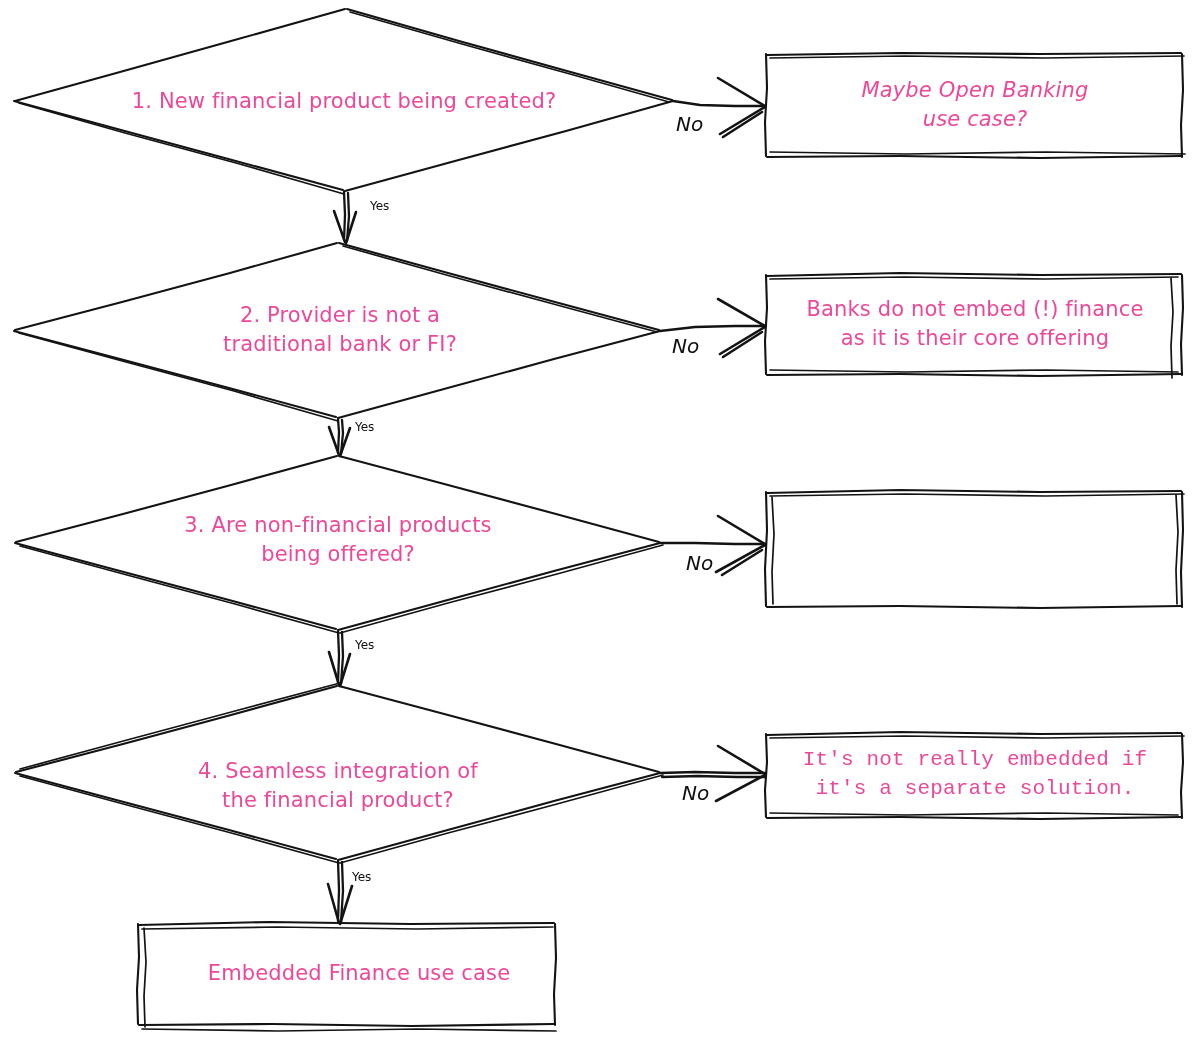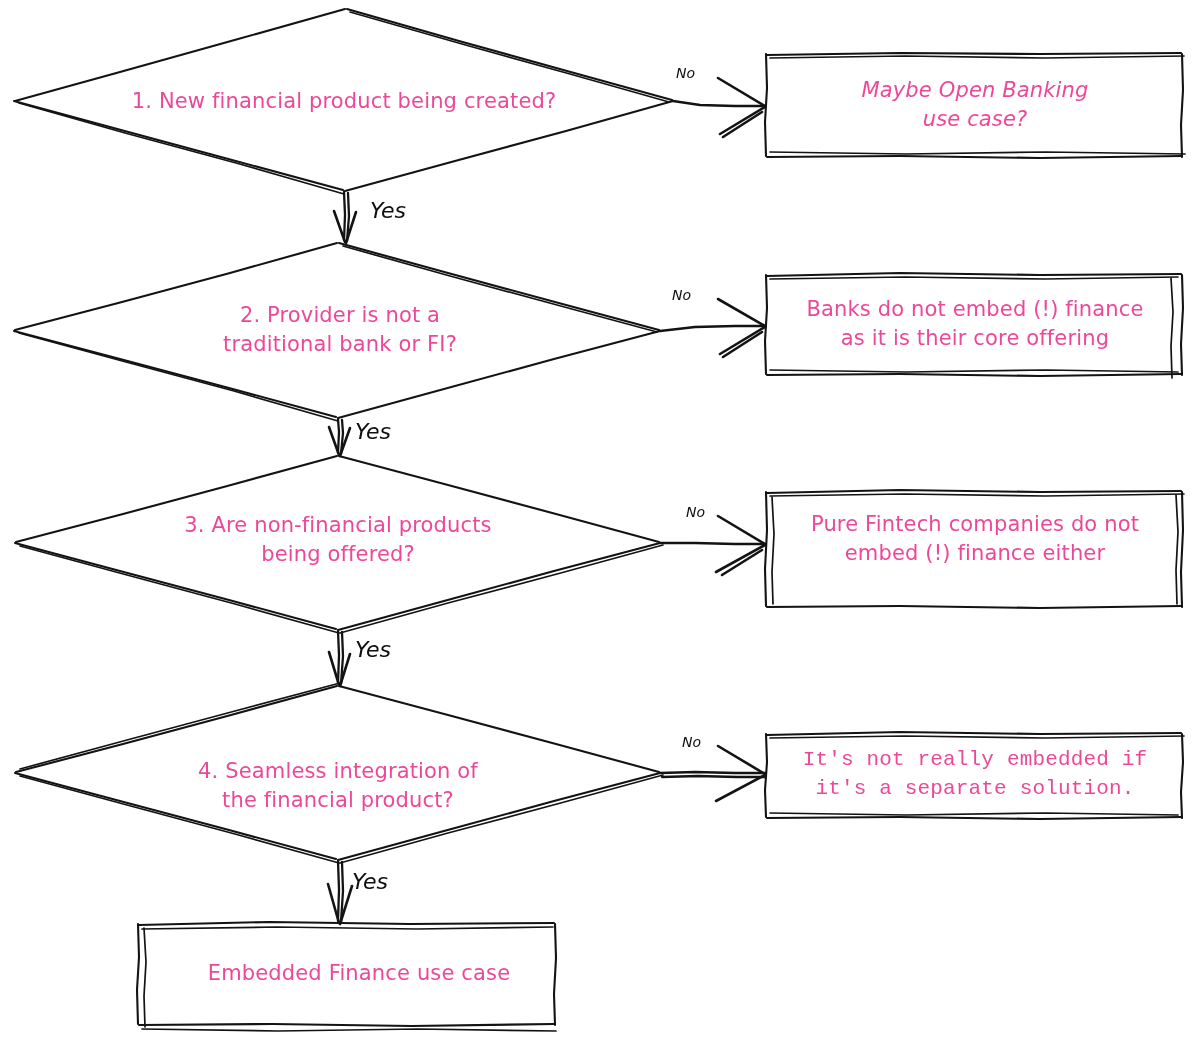--- a/index.html
+++ b/index.html
@@ -69,29 +69,29 @@
     justify-content: center;
     pointer-events: none;
   }
   .decision-text {
     font-style: normal;
   }
   .edge-label {
     position: absolute;
     color: #0f0f0f;
     font-family: "DejaVu Sans", sans-serif;
-    font-size: 22px;
+    font-size: 12px;
     line-height: 1;
     white-space: nowrap;
     pointer-events: none;
-    font-style: italic;
   }
   .edge-label.no-label {
     font-style: italic;
-    font-size: 14px;
+    font-size: 20px;
+    margin-top: 48px;
   }
 </style>
 </head>
 <body>
 
 <div id="flow-root">
 
   <svg id="flow-svg" viewBox="0 0 1200 1045">
 
     <g>
@@ -256,22 +256,20 @@
 
   <div class="node-text decision-text" style="left:90px; top:738px; width:496px; height:68px;margin-top:14px;">4. Seamless integration of
 the financial product?</div>
 
   <div class="node-text" style="left:772px; top:72px; width:406px; height:66px;font-style:italic;">Maybe Open Banking
 use case?</div>
 
   <div class="node-text" style="left:770px; top:291px; width:410px; height:66px;">Banks do not embed (!) finance
 as it is their core offering</div>
 
-  <div class="node-text" style="left:772px; top:506px; width:406px; height:66px;">Pure Fintech companies do not
-embed (!) finance either</div>
 
   <div class="node-text" style="left:772px; top:742px; width:406px; height:66px;font-family:Liberation Mono, monospace;">It's not really embedded if
 it's a separate solution.</div>
 
   <div class="node-text" style="left:146px; top:948px; width:400px; height:50px;margin-left:13px;">Embedded Finance use case</div>
 
   <div class="edge-label no-label" style="left:676px; top:66px;">No</div>
 
   <div class="edge-label" style="left:370px; top:200px;">Yes</div>
 

